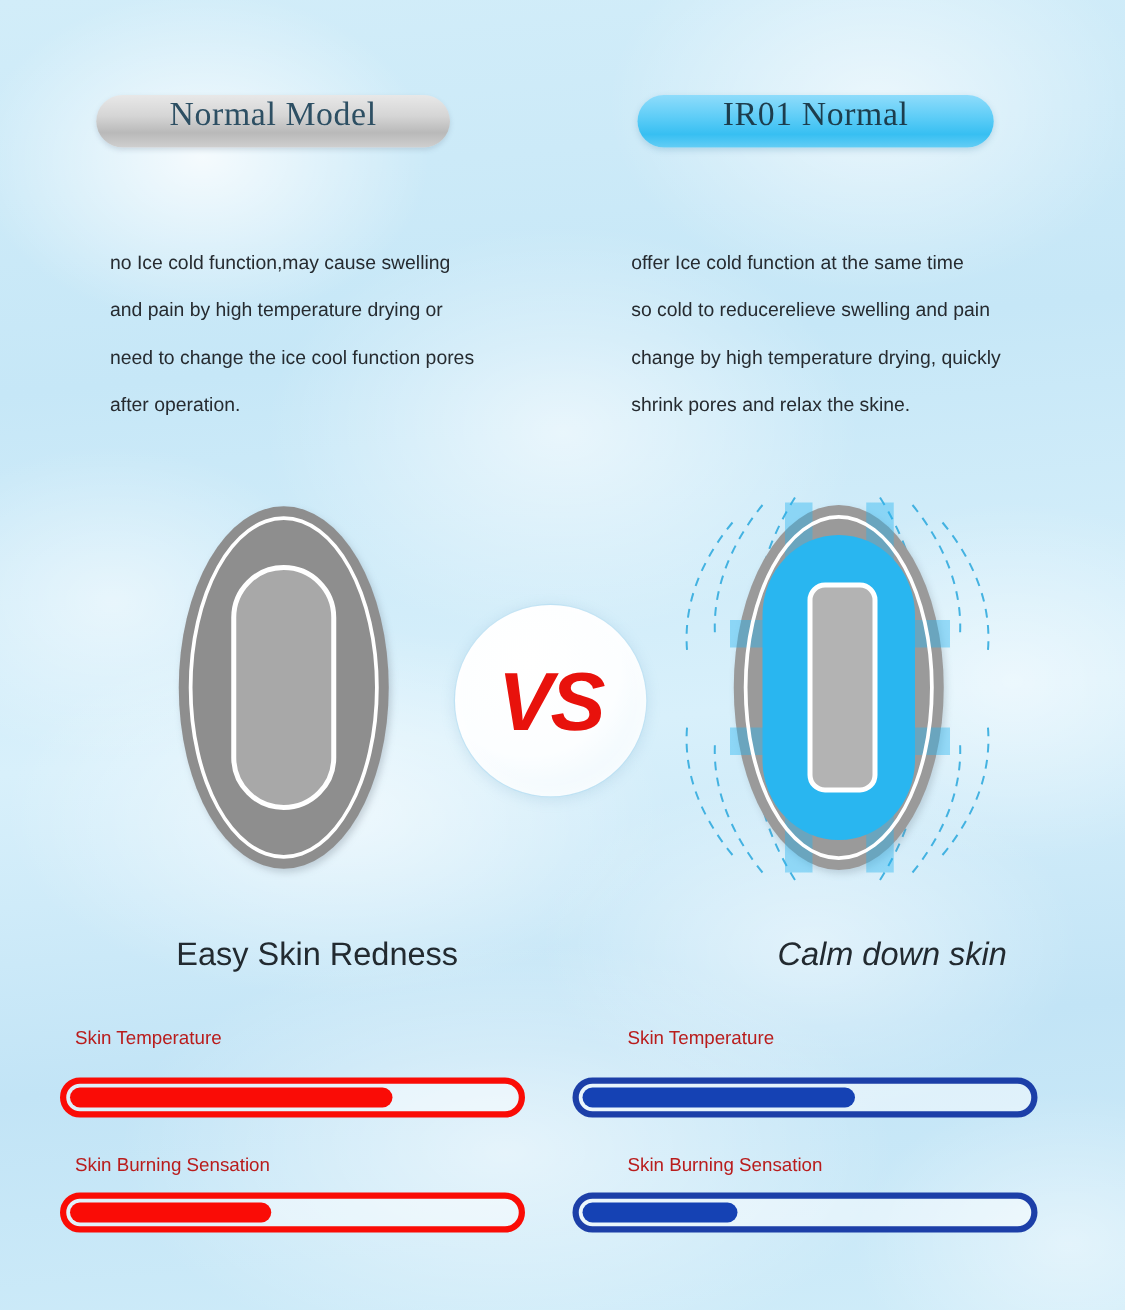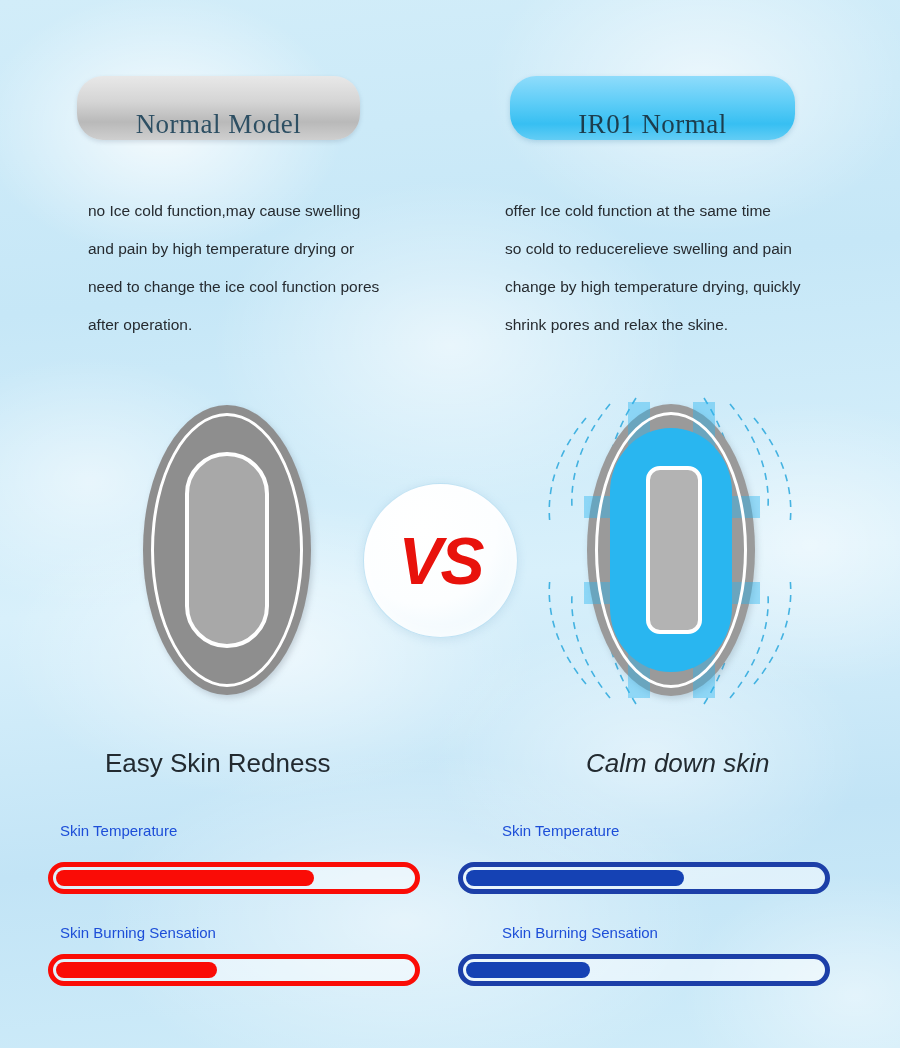--- a/index.html
+++ b/index.html
@@ -30,24 +30,24 @@
       radial-gradient(ellipse 360px 200px at 30% 62%, rgba(255,255,255,0.62) 0%, rgba(255,255,255,0) 74%),
       radial-gradient(ellipse 300px 190px at 72% 72%, rgba(255,255,255,0.46) 0%, rgba(255,255,255,0) 72%),
       radial-gradient(ellipse 420px 230px at 45% 88%, rgba(255,255,255,0.55) 0%, rgba(255,255,255,0) 74%),
       radial-gradient(ellipse 240px 170px at 95% 95%, rgba(255,255,255,0.45) 0%, rgba(255,255,255,0) 72%),
       linear-gradient(175deg, #d2edf9 0%, #c6e7f7 28%, #d8f0fb 55%, #c2e4f6 78%, #cfecf9 100%);
   }
 
   
   .pill {
     position: absolute;
-    height: 64px;
+    height: 42px;
     border-radius: 26px;
     display: flex;
-    align-items: flex-end;
+    align-items: flex-start;
     justify-content: center;
     font-family: "Liberation Serif", serif;
     font-size: 27px;
     letter-spacing: 0.5px;
     white-space: nowrap;
   }
   #pill-normal {
     left: 77px;  top: 76px;  width: 283px;
     background: linear-gradient(180deg, #e8e8e8 0%, #d5d5d5 40%, #b9b9b9 72%, #cfcfcf 100%);
     color: #2d4f63;
@@ -157,29 +157,30 @@
     color: #e8120c;
     letter-spacing: -2px;
   }
 
   
   .caption {
     position: absolute;
     font-size: 26px;
     color: #222a30;
     white-space: nowrap;
+    margin-left: 36px;
   }
   #caption-left  { left: 105px; top: 748px; }
   #caption-right { left: 586px; top: 748px; font-style: italic; }
 
   
   .meter-label {
     position: absolute;
     font-size: 15px;
-    color: #1d4ed8;
+    color: #b91c1c;
     white-space: nowrap;
   }
   .meter {
     position: absolute;
     height: 32px;
     border-radius: 16px;
     border-style: solid;
     border-width: 5px;
     background: rgba(255,255,255,0.45);
   }

